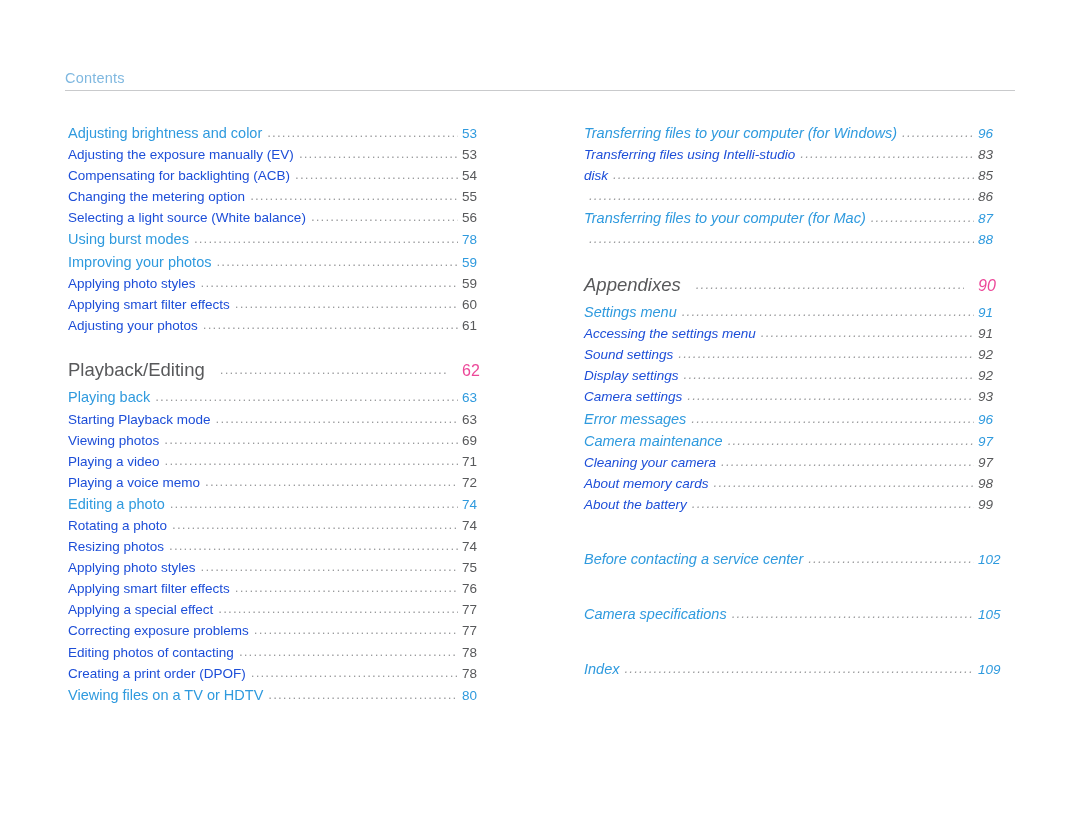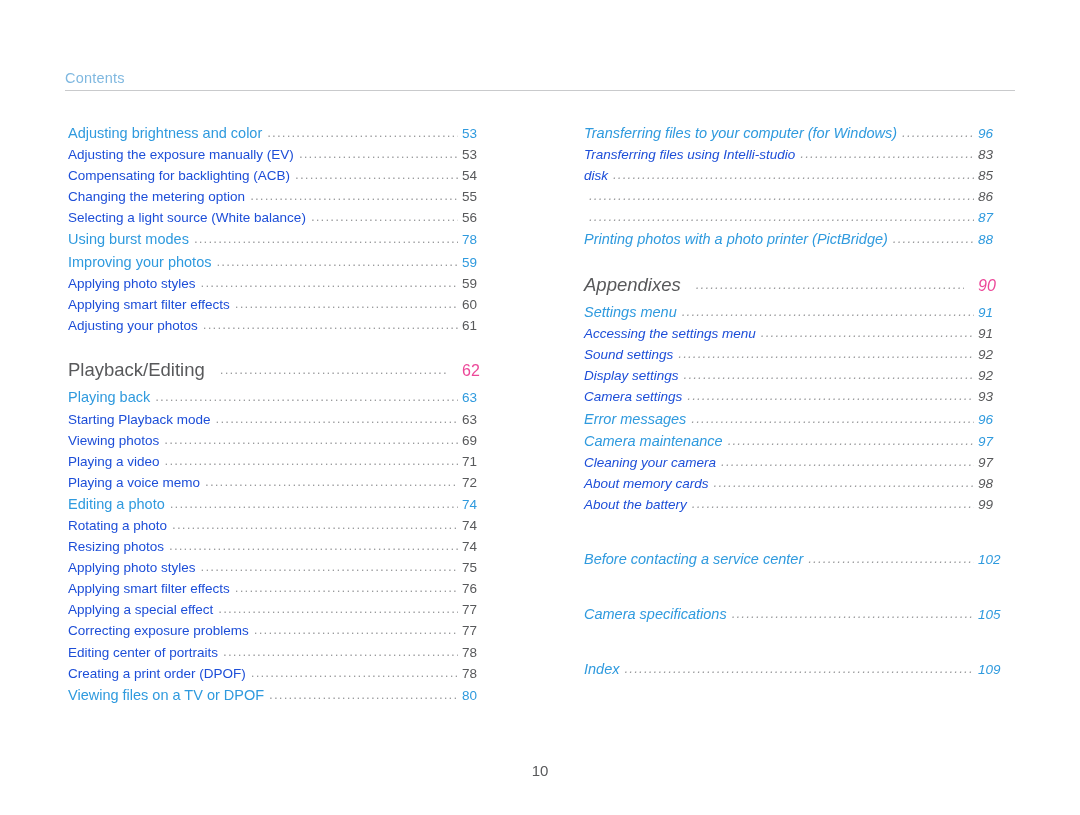--- a/index.html
+++ b/index.html
@@ -229,31 +229,31 @@
         <span class="toc-title">Applying a special effect</span>
         <span class="toc-dots">........................................................................................................................</span>
         <span class="toc-page">77</span>
       </div>
       <div class="toc-row lvl-plain">
         <span class="toc-title">Correcting exposure problems</span>
         <span class="toc-dots">........................................................................................................................</span>
         <span class="toc-page">77</span>
       </div>
       <div class="toc-row lvl-plain">
-        <span class="toc-title">Editing center of portraits</span>
+        <span class="toc-title">Editing photos of contacting</span>
         <span class="toc-dots">........................................................................................................................</span>
         <span class="toc-page">78</span>
       </div>
       <div class="toc-row lvl-plain">
         <span class="toc-title">Creating a print order (DPOF)</span>
         <span class="toc-dots">........................................................................................................................</span>
         <span class="toc-page">78</span>
       </div>
       <div class="toc-row lvl-blue">
-        <span class="toc-title">Viewing files on a TV or DPOF</span>
+        <span class="toc-title">Viewing files on a TV or HDTV</span>
         <span class="toc-dots">........................................................................................................................</span>
         <span class="toc-page">80</span>
       </div>
     </div>
   <div class="col col-right" id="col-right">
       <div class="toc-row lvl-blue">
         <span class="toc-title">Transferring files to your computer (for Windows)</span>
         <span class="toc-dots">........................................................................................................................</span>
         <span class="toc-page">96</span>
       </div>
@@ -265,25 +265,25 @@
       <div class="toc-row lvl-plain">
         <span class="toc-title">disk</span>
         <span class="toc-dots">........................................................................................................................</span>
         <span class="toc-page">85</span>
       </div>
       <div class="toc-row lvl-plain">
         <span class="toc-dots">........................................................................................................................</span>
         <span class="toc-page">86</span>
       </div>
       <div class="toc-row lvl-blue">
+        <span class="toc-title">Transferring files to your computer (for Mac)</span>
         <span class="toc-dots">........................................................................................................................</span>
         <span class="toc-page">87</span>
       </div>
       <div class="toc-row lvl-blue">
-        <span class="toc-title">Printing photos with a photo printer (PictBridge)</span>
         <span class="toc-dots">........................................................................................................................</span>
         <span class="toc-page">88</span>
       </div>
       <div class="spacer-chapter"></div>
       <div class="toc-row lvl-chapter">
         <span class="toc-title">Appendixes</span>
         <span class="toc-dots">........................................................................................................................</span>
         <span class="toc-page">90</span>
       </div>
       <div class="toc-row lvl-blue">
@@ -346,15 +346,14 @@
         <span class="toc-dots">........................................................................................................................</span>
         <span class="toc-page wide">105</span>
       </div>
       <div class="toc-row lvl-blue">
         <span class="toc-title">Index</span>
         <span class="toc-dots">........................................................................................................................</span>
         <span class="toc-page wide">109</span>
       </div>
     </div>
 
-  <div class="page-number">10</div>
 
 </div>
 
 </body></html>

